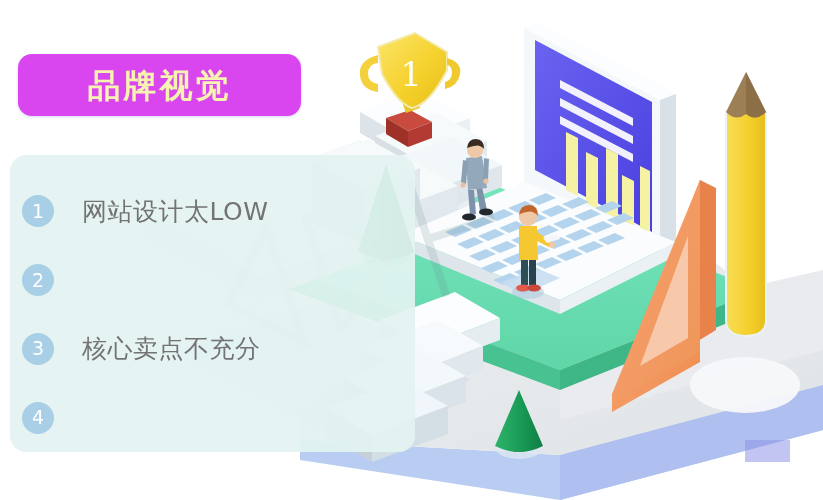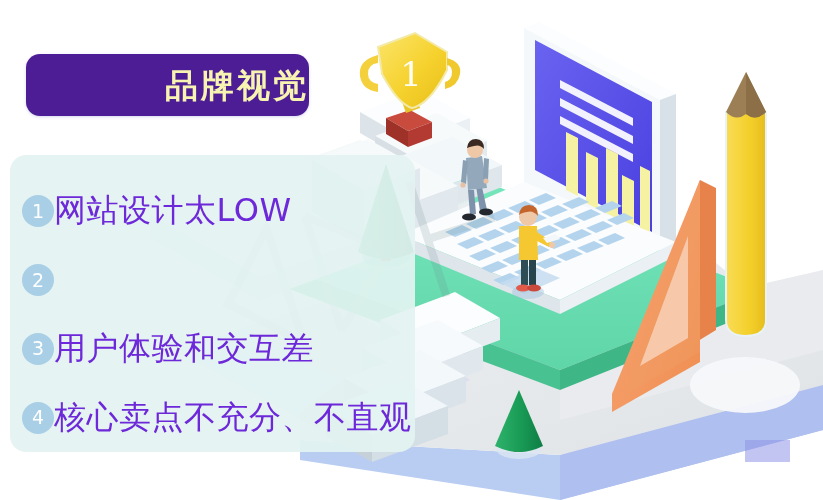--- a/index.html
+++ b/index.html
@@ -21,29 +21,29 @@
   #illustration {
     position: absolute;
     left: 0;
     top: 0;
     width: 823px;
     height: 500px;
   }
   
   #title-badge {
     position: absolute;
-    left: 26px;
+    left: 18px;
     top: 54px;
     width: 283px;
     height: 62px;
     border-radius: 14px;
-    background: #4c1d95;
+    background: #d946ef;
     display: flex;
     align-items: center;
-    justify-content: flex-end;
+    justify-content: center;
     box-shadow: 0 1px 3px rgba(90,90,200,0.25);
   }
   #title-badge .title-text {
     color: #f7f3b0;
     font-size: 33px;
     font-weight: bold;
     letter-spacing: 3px;
     font-family: "DejaVu Sans", "Liberation Sans", sans-serif;
     line-height: 1;
   }
@@ -84,23 +84,23 @@
     background: #a9cfe6;
     color: #ffffff;
     font-size: 19px;
     display: flex;
     align-items: center;
     justify-content: center;
     font-family: "DejaVu Sans", "Liberation Sans", sans-serif;
     line-height: 1;
   }
   .item-label {
-    margin-left: 0;
-    color: #6d28d9;
-    font-size: 32px;
+    margin-left: 28px;
+    color: #737373;
+    font-size: 25px;
     font-family: "DejaVu Sans", "Liberation Sans", sans-serif;
     white-space: nowrap;
     letter-spacing: 0.5px;
   }
   
   #watermark {
     position: absolute;
     left: 180px;
     top: 190px;
     width: 420px;
@@ -402,23 +402,22 @@
       <span class="num-badge">1</span>
       <span class="item-label">网站设计太LOW</span>
     </div>
 
     <div class="list-item">
       <span class="num-badge">2</span>
     </div>
 
     <div class="list-item">
       <span class="num-badge">3</span>
-      <span class="item-label">用户体验和交互差</span>
+      <span class="item-label">核心卖点不充分</span>
     </div>
 
     <div class="list-item">
       <span class="num-badge">4</span>
-      <span class="item-label">核心卖点不充分、不直观</span>
     </div>
 
   </div>
 
 </div>
 
 </body></html>

